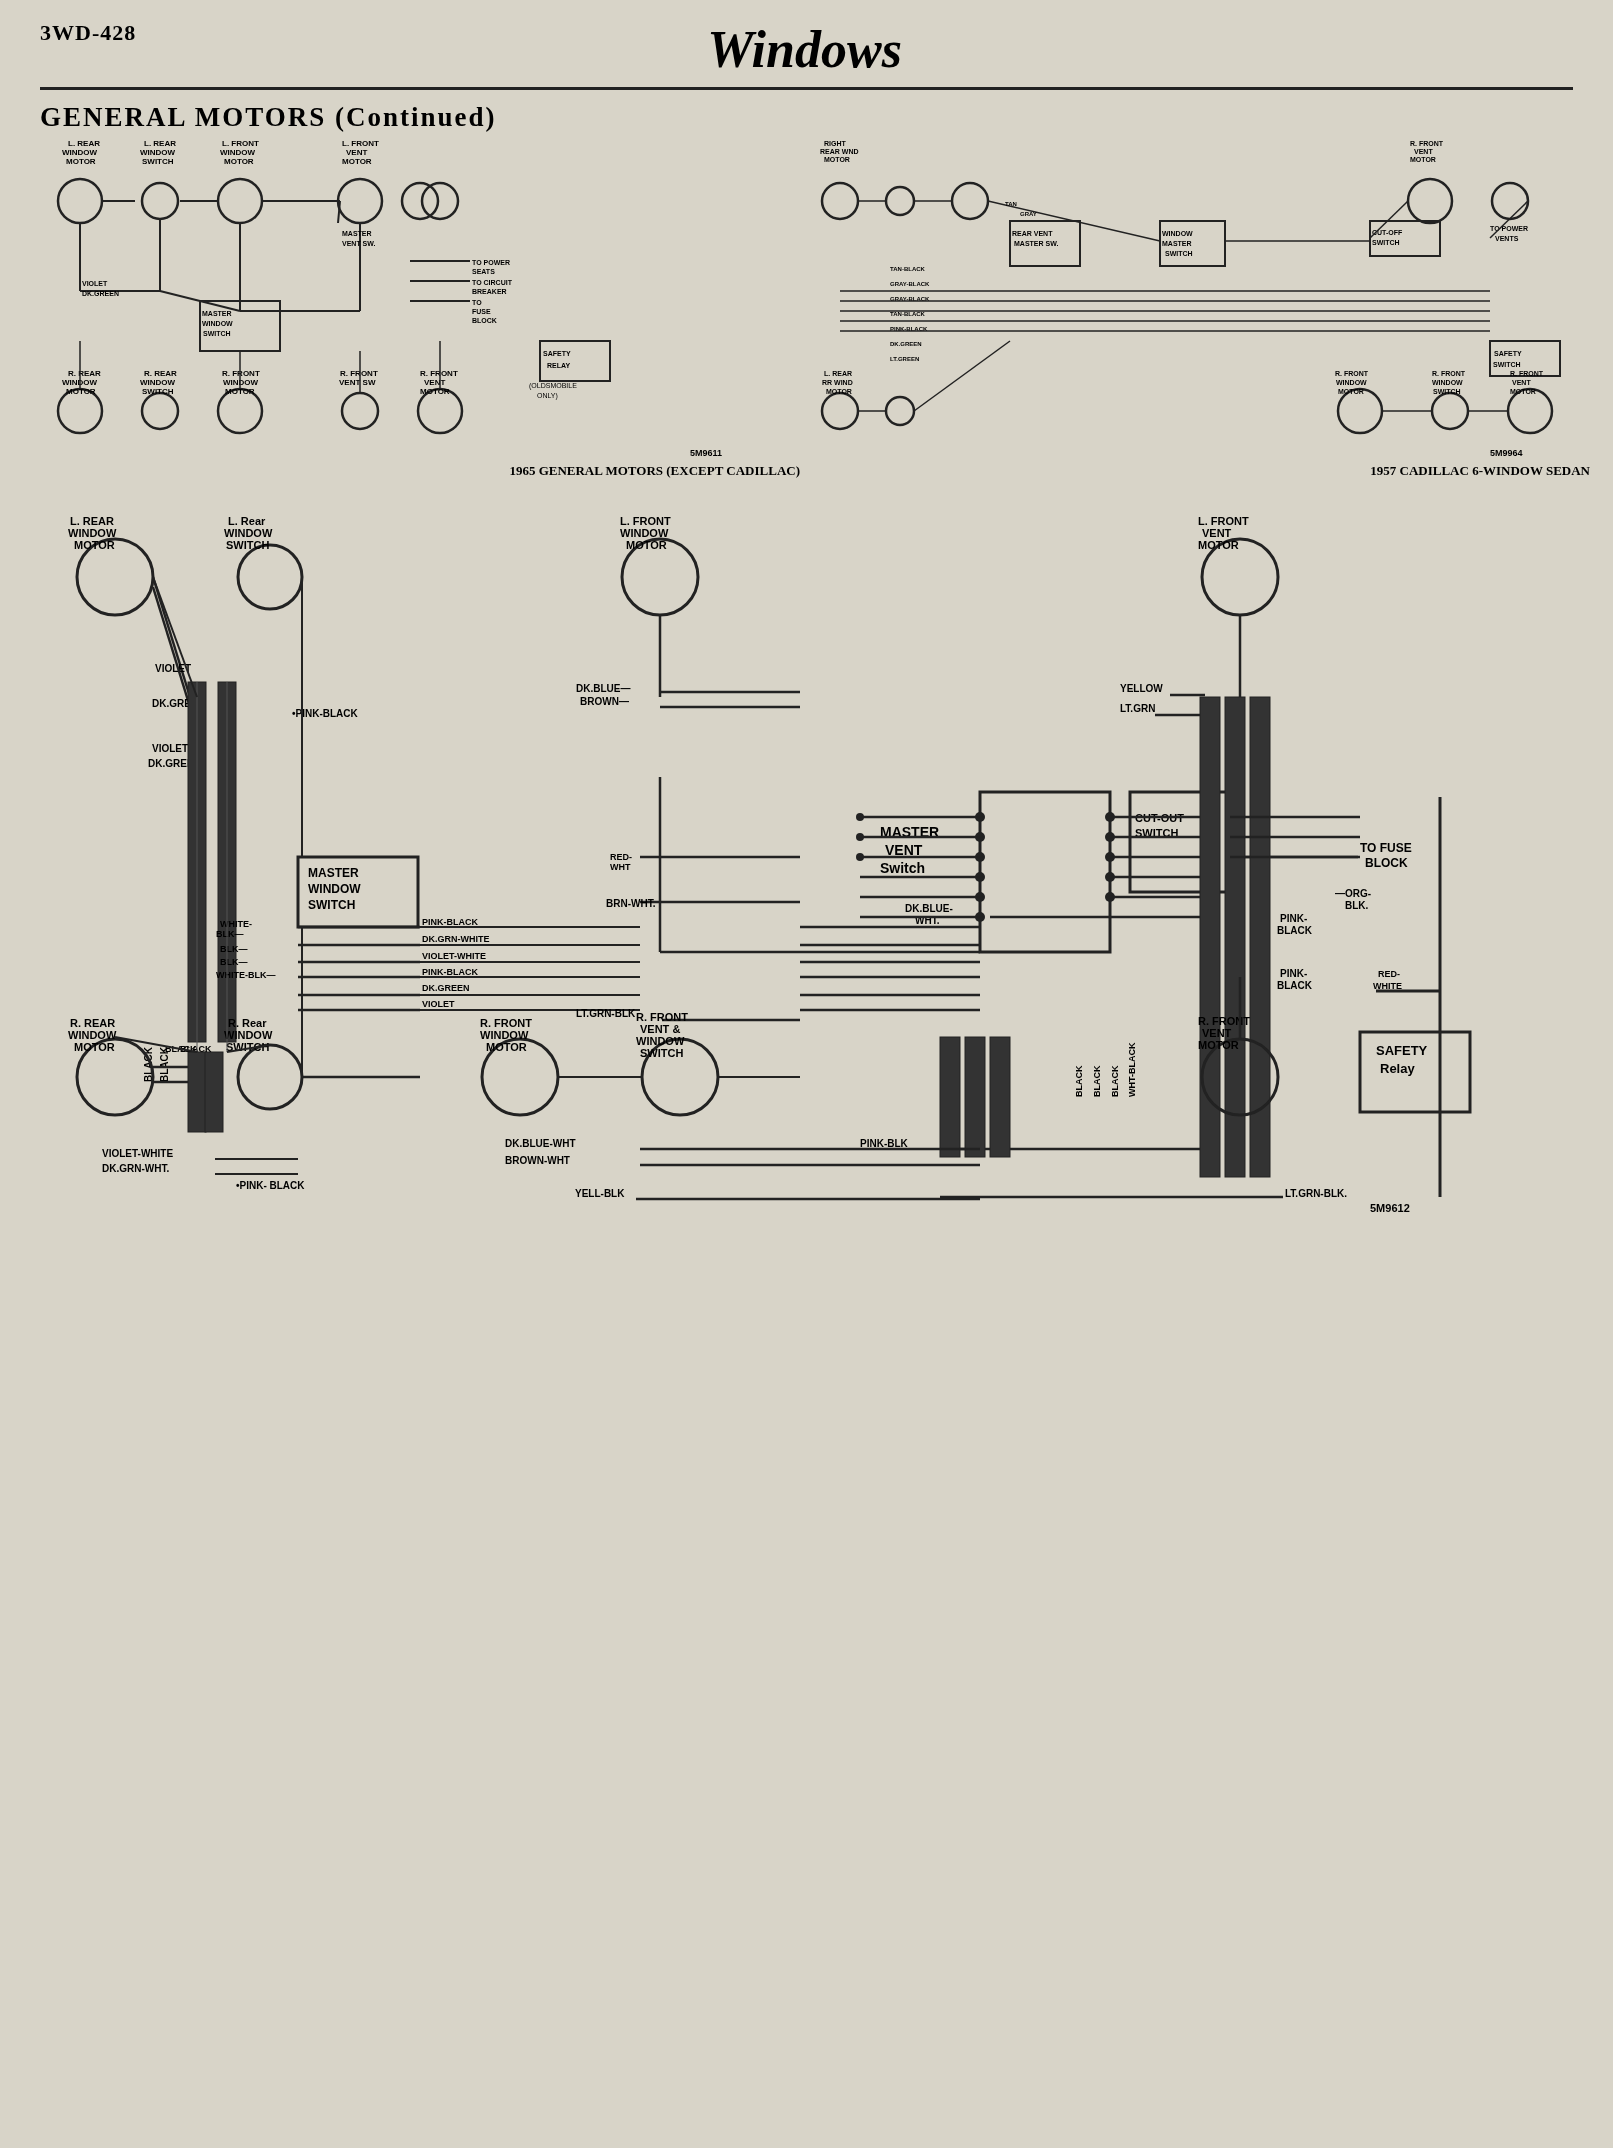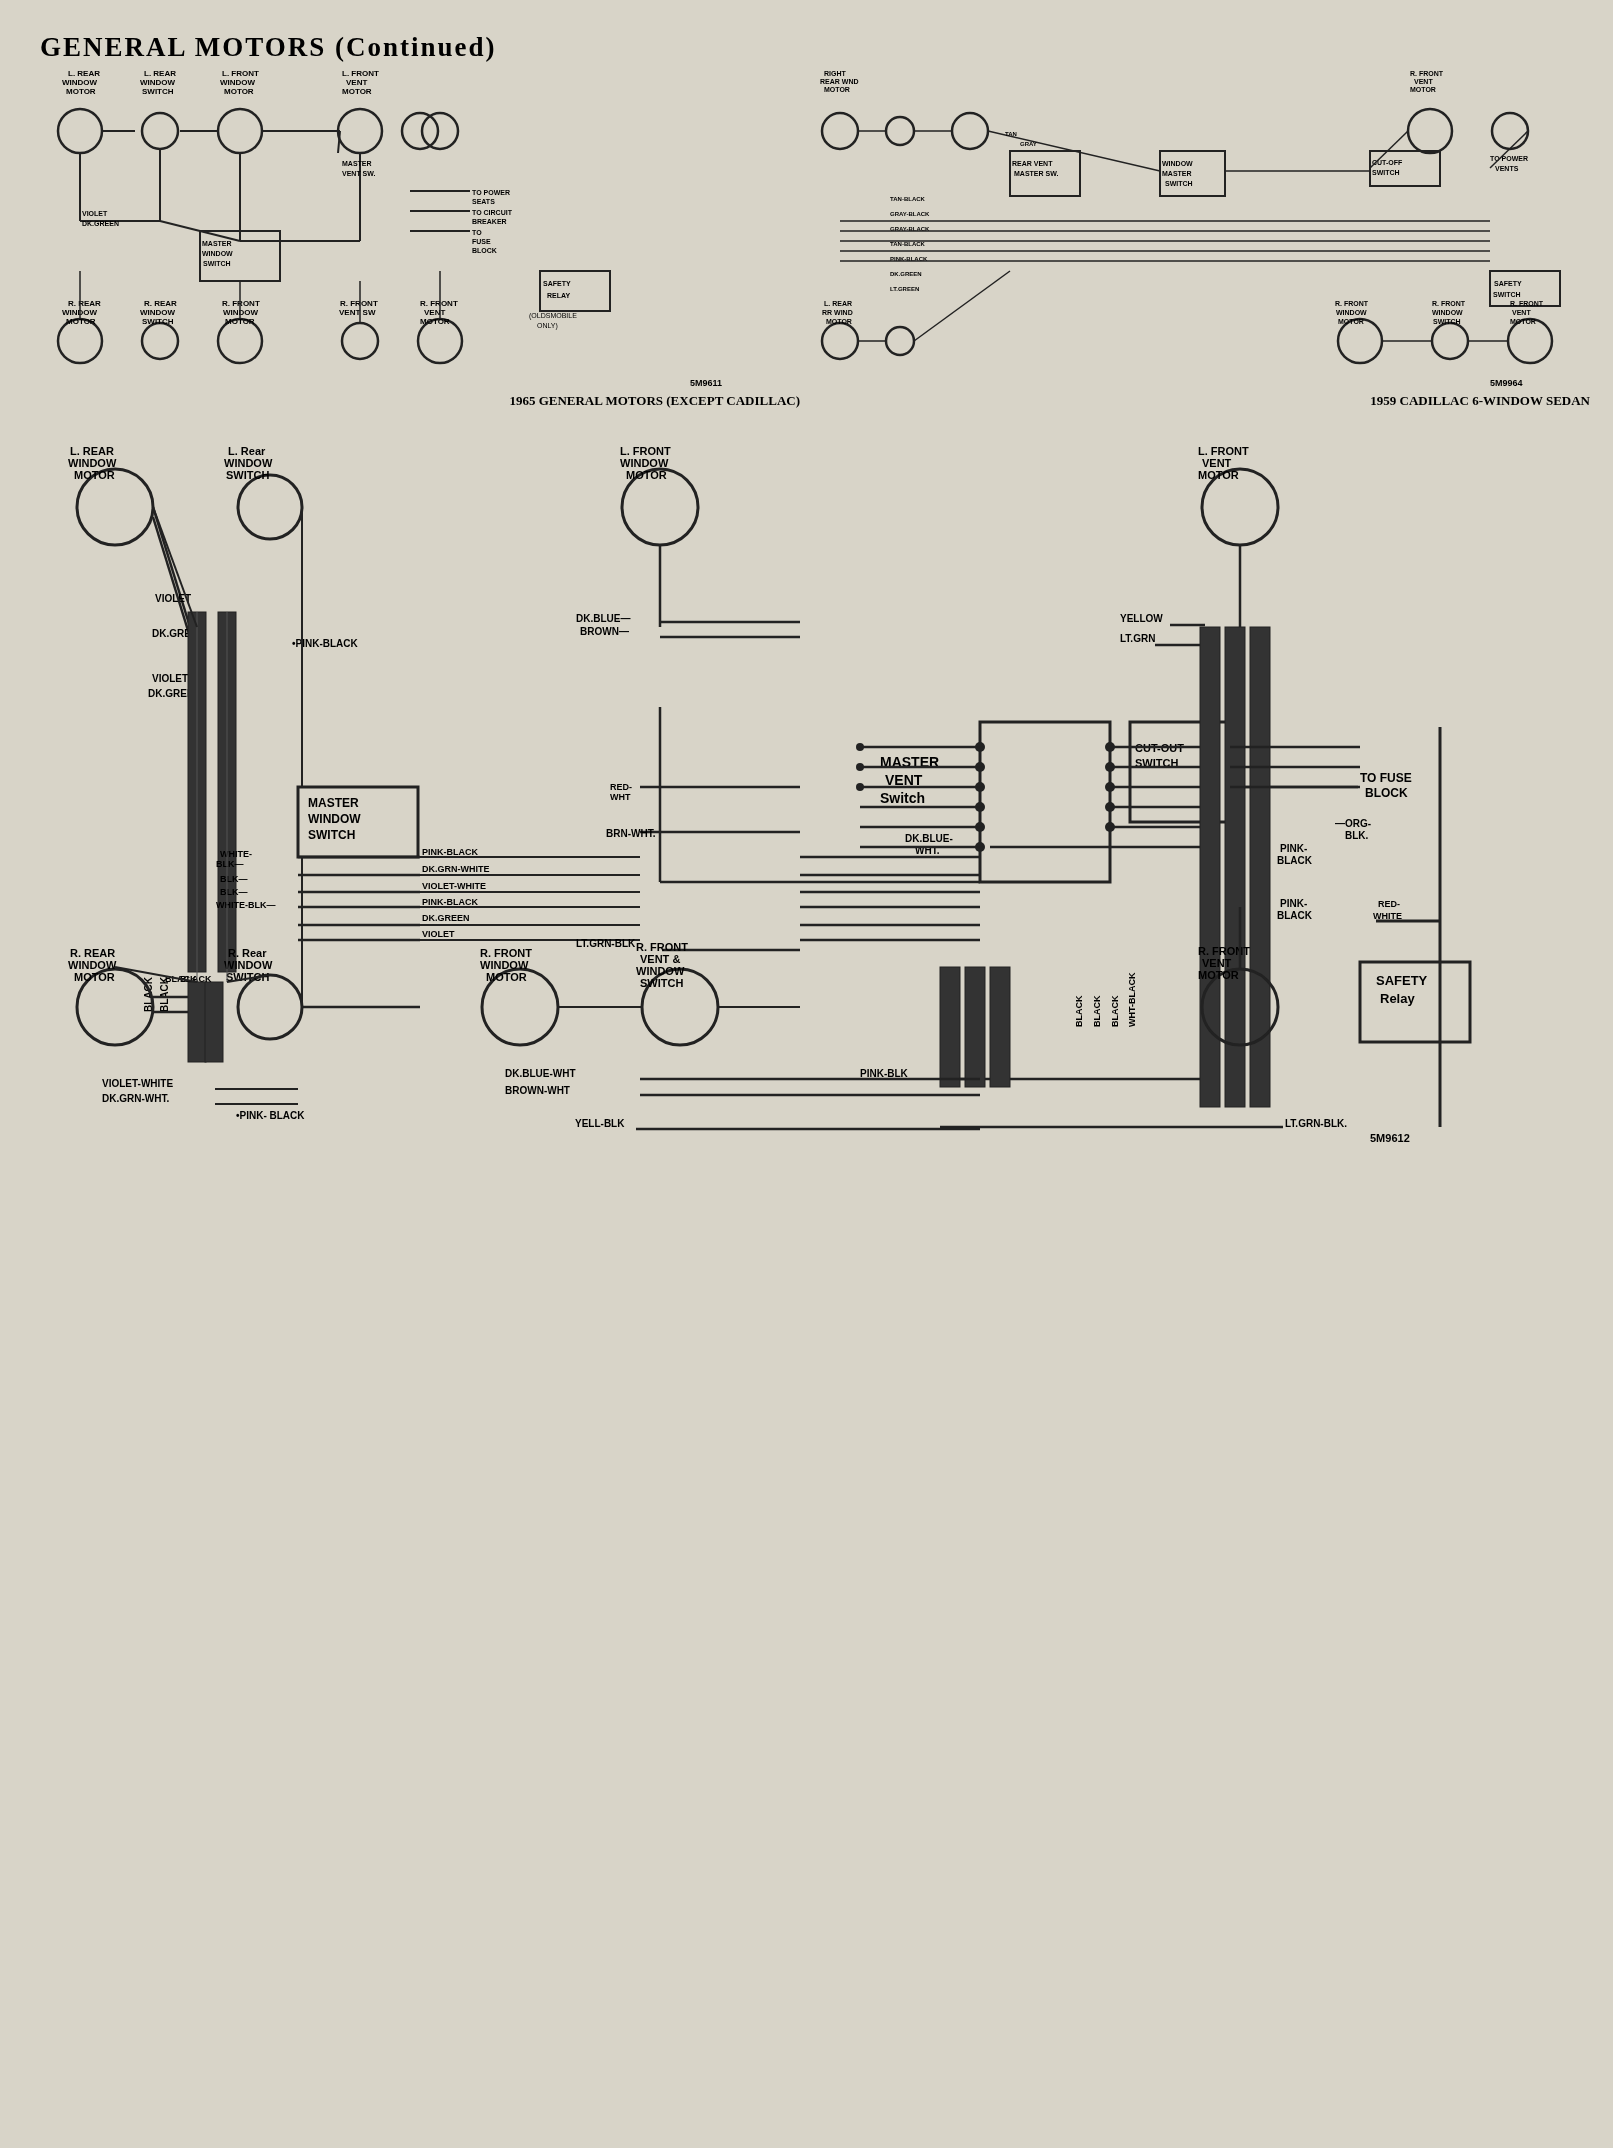--- a/index.html
+++ b/index.html
@@ -73,20 +73,25 @@
     
     svg {
       display: block;
     }
   </style>
 </head>
 <body>
 
 <div class="page">
 
+  <div class="header">
+    <div class="header-code">3WD-428</div>
+    <div class="header-title">Windows</div>
+    <div style="width:100px;"></div>
+  </div>
 
   <div class="section-title">GENERAL MOTORS (Continued)</div>
 
   <div class="diagram-area-top">
 
     <div style="flex:1; position:relative;">
       <svg width="760" height="320" viewBox="0 0 760 320" style="background:#d8d4c8;">
 
         <circle cx="40" cy="60" r="22" fill="none" stroke="#222" stroke-width="2.5"></circle>
         <circle cx="120" cy="60" r="18" fill="none" stroke="#222" stroke-width="2.5"></circle>
@@ -273,21 +278,21 @@
         <text x="80" y="190" font-size="6" font-family="Arial" font-weight="bold">PINK-BLACK</text>
         <text x="80" y="205" font-size="6" font-family="Arial" font-weight="bold">DK.GREEN</text>
         <text x="80" y="220" font-size="6" font-family="Arial" font-weight="bold">LT.GREEN</text>
 
         <line x1="30" y1="150" x2="680" y2="150" stroke="#222" stroke-width="1.5"></line>
         <line x1="30" y1="160" x2="680" y2="160" stroke="#222" stroke-width="1.5"></line>
         <line x1="30" y1="170" x2="680" y2="170" stroke="#222" stroke-width="1.5"></line>
         <line x1="30" y1="180" x2="680" y2="180" stroke="#222" stroke-width="1.5"></line>
         <line x1="30" y1="190" x2="680" y2="190" stroke="#222" stroke-width="1.5"></line>
       </svg>
-      <div class="diagram-caption" style="font-size:13px;margin-top:2px;">1959 CADILLAC 6-WINDOW SEDAN</div>
+      <div class="diagram-caption" style="font-size:13px;margin-top:2px;">1957 CADILLAC 6-WINDOW SEDAN</div>
     </div>
   </div>
 
   <div class="main-diagram">
     <svg width="1530" height="720" viewBox="0 0 1530 720" style="background:#d8d4c8;">
 
       <circle cx="75" cy="80" r="38" fill="none" stroke="#222" stroke-width="3"></circle>
       <text x="30" y="28" font-size="11" font-family="Arial" font-weight="bold">L. REAR</text>
       <text x="28" y="40" font-size="11" font-family="Arial" font-weight="bold">WINDOW</text>
       <text x="34" y="52" font-size="11" font-family="Arial" font-weight="bold">MOTOR</text>

